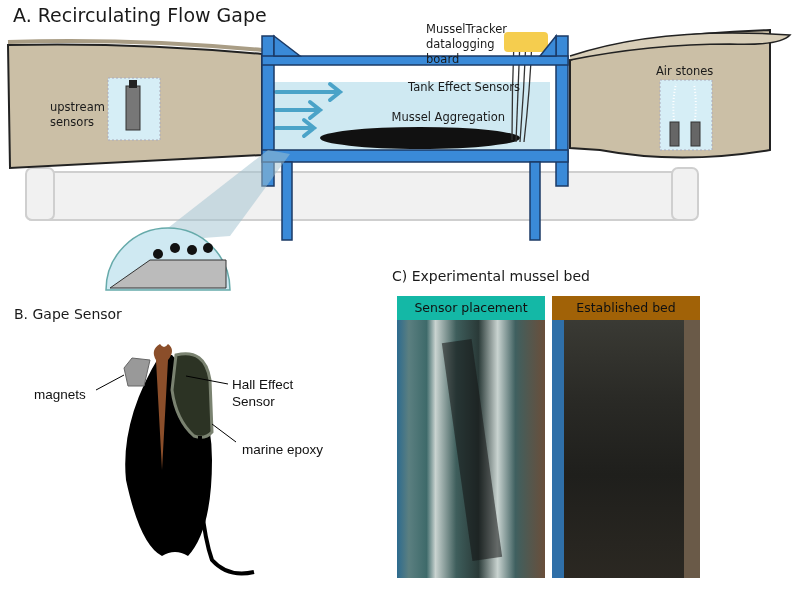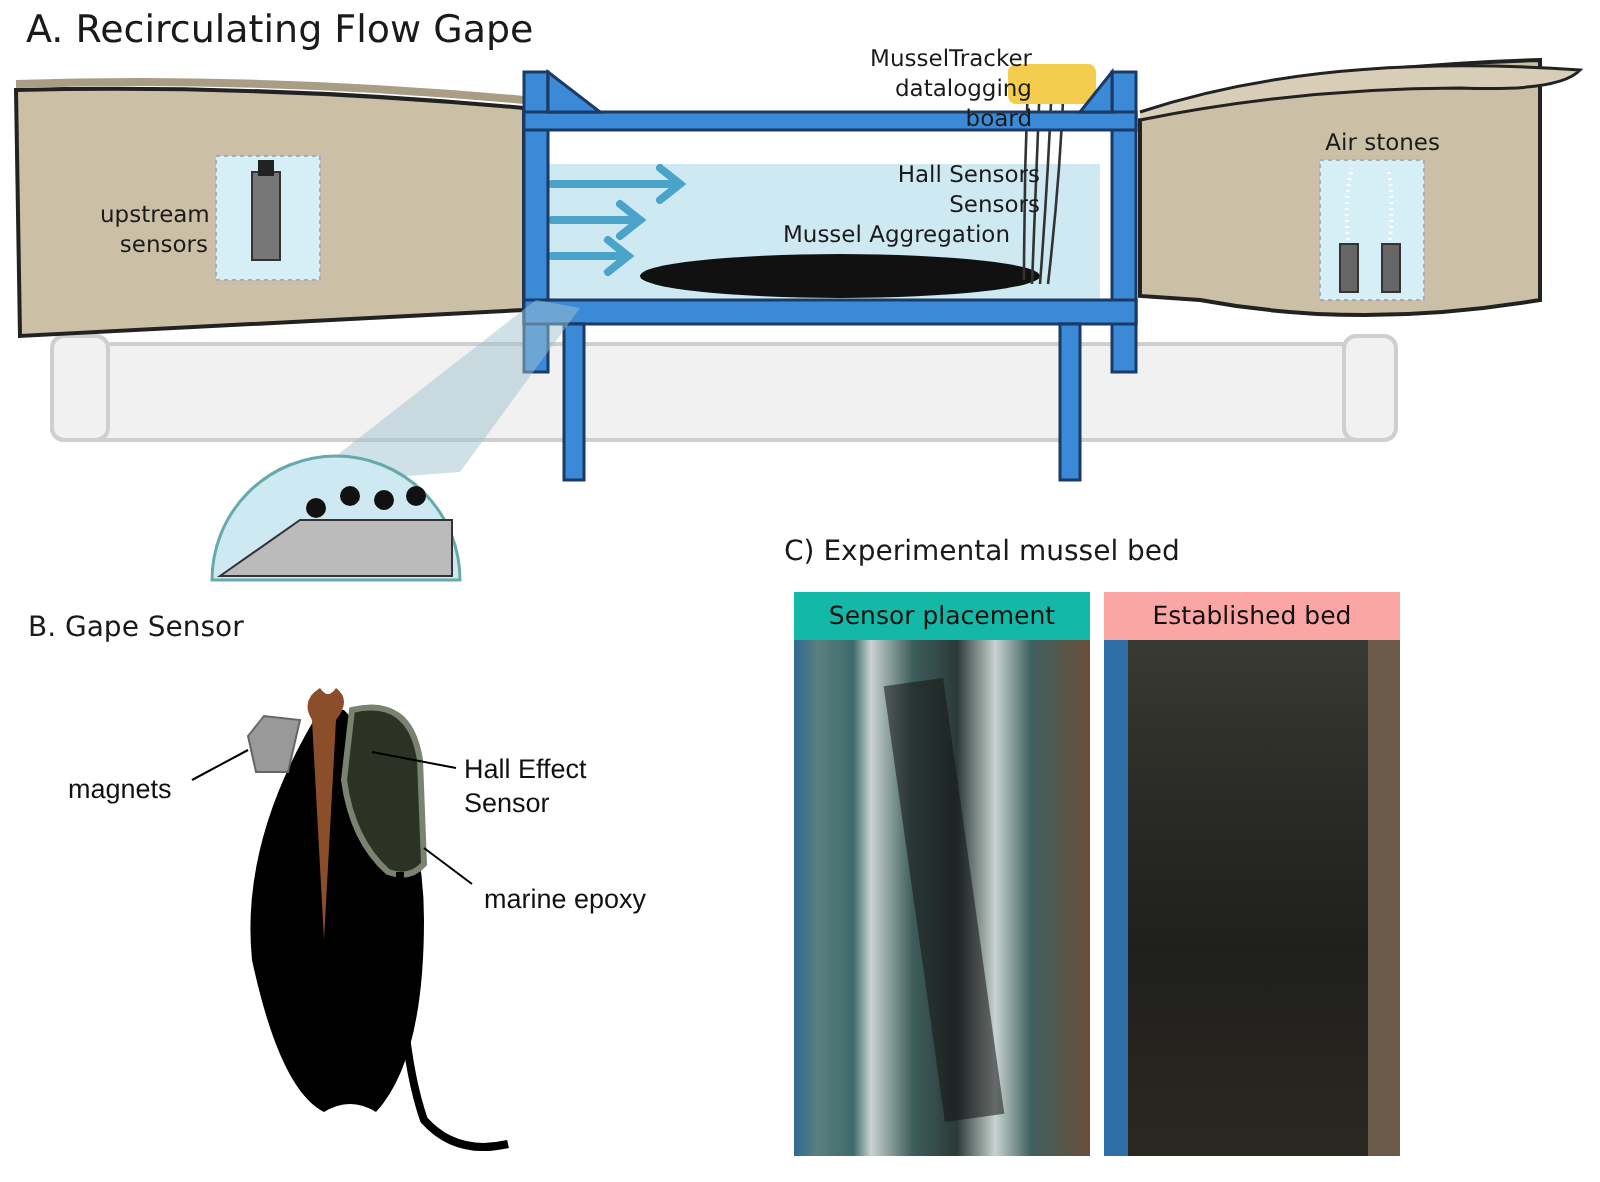--- a/index.html
+++ b/index.html
@@ -2,21 +2,21 @@
 <html><head>
 <meta charset="utf-8">
 <style>
   html, body { margin:0; padding:0; background:#ffffff; }
   body { width:800px; height:591px; position:relative; overflow:hidden;
          font-family:"Liberation Sans", sans-serif; }
   .title { position:absolute; font-family:"DejaVu Sans", sans-serif; color:#1a1a1a; }
   #titleA { left:13px; top:4px; font-size:19px; }
   #titleB { left:14px; top:306px; font-size:14px; }
   #titleC { left:392px; top:268px; font-size:14px; }
-  .lbl { position:absolute; font-family:"DejaVu Sans", sans-serif; color:#1a1a1a; font-size:11.5px; text-align:right; line-height:15px; }
+  .lbl { position:absolute; font-family:"DejaVu Sans", sans-serif; color:#1a1a1a; font-size:11.5px; text-align:left; line-height:15px; }
   .lbl2 { position:absolute; font-family:"Liberation Sans", sans-serif; color:#111; font-size:13.5px; line-height:17px; }
   svg { position:absolute; left:0; top:0; }
   .phead { position:absolute; height:24px; font-family:"DejaVu Sans", sans-serif; font-size:12.5px;
            color:#111; text-align:center; line-height:24px; }
   .photo { position:absolute; overflow:hidden; }
 </style>
 </head>
 <body>
 
 <div class="title" id="titleA">A. Recirculating Flow Gape</div>
@@ -81,21 +81,21 @@
   <g fill="#111">
     <circle cx="158" cy="254" r="5"></circle>
       <circle cx="175" cy="248" r="5"></circle>
       <circle cx="192" cy="250" r="5"></circle>
       <circle cx="208" cy="248" r="5"></circle>
   </g>
 </svg>
 
 <div class="lbl" style="left:50px;top:100px;width:54px;">upstream sensors</div>
 <div class="lbl" style="left:426px;top:22px;width:90px;">MusselTracker datalogging board</div>
-<div class="lbl" style="left:400px;top:80px;width:120px;text-align:right;">Hall Sensors Sensors</div>
+<div class="lbl" style="left:400px;top:80px;width:120px;text-align:right;">Tank Effect Sensors</div>
 <div class="lbl" style="left:372px;top:110px;width:120px;text-align:right;margin-left:13px;">Mussel Aggregation</div>
 <div class="lbl" style="left:656px;top:64px;width:64px;">Air stones</div>
 
 <div class="title" id="titleB">B. Gape Sensor</div>
 
 <svg width="800" height="591" style="pointer-events:none">
   <path d="M160,355 Q120,420 126,480 Q140,545 162,556 Q175,548 188,556 Q212,530 212,460 Q212,395 172,355 Z" fill="#000"></path>
   <path d="M160,344 Q150,350 156,360 L162,470 L168,360 Q176,350 168,344 Q164,350 160,344 Z" fill="#8b4e2a"></path>
   <path d="M176,355 Q205,348 210,380 L212,432 Q205,440 194,436 Q176,420 172,390 Z" fill="#2c3324" stroke="#7a8270" stroke-width="3"></path>
   <polygon points="124,368 132,358 150,360 144,386 128,386" fill="#999" stroke="#666"></polygon>
@@ -111,17 +111,17 @@
 <div class="lbl2" style="left:232px;top:376px;width:76px;">Hall Effect Sensor</div>
 <div class="lbl2" style="left:242px;top:441px;">marine epoxy</div>
 
 <div class="title" id="titleC">C) Experimental mussel bed</div>
 
 <div class="phead" style="left:397px;top:296px;width:148px;background:#14b8a6;">Sensor placement</div>
 <div class="photo" style="left:397px;top:320px;width:148px;height:258px;background:linear-gradient(90deg,#2d6b8f 0%,#5b7f80 8%,#3e6a6a 20%,#c9d3d0 26%,#3e5e5c 40%,#2a3a38 55%,#c9d3d0 68%,#3f6060 80%,#6a4e3a 100%);">
   <div style="position:absolute;left:60px;top:20px;width:30px;height:220px;background:rgba(20,20,20,0.55);transform:rotate(-8deg);"></div>
 </div>
 
-<div class="phead" style="left:552px;top:296px;width:148px;background:#fca5a5;">Established bed</div>
+<div class="phead" style="left:552px;top:296px;width:148px;background:#a16207;">Established bed</div>
 <div class="photo" style="left:552px;top:320px;width:148px;height:258px;background:linear-gradient(180deg,#3a3a34 0%,#2a2a26 30%,#1f1f1c 60%,#2b2822 100%);">
   <div style="position:absolute;left:0;top:0;width:12px;height:258px;background:#2f6fa8;"></div>
   <div style="position:absolute;right:0;top:0;width:16px;height:258px;background:#6a5a48;"></div>
 </div>
 
 </body></html>

